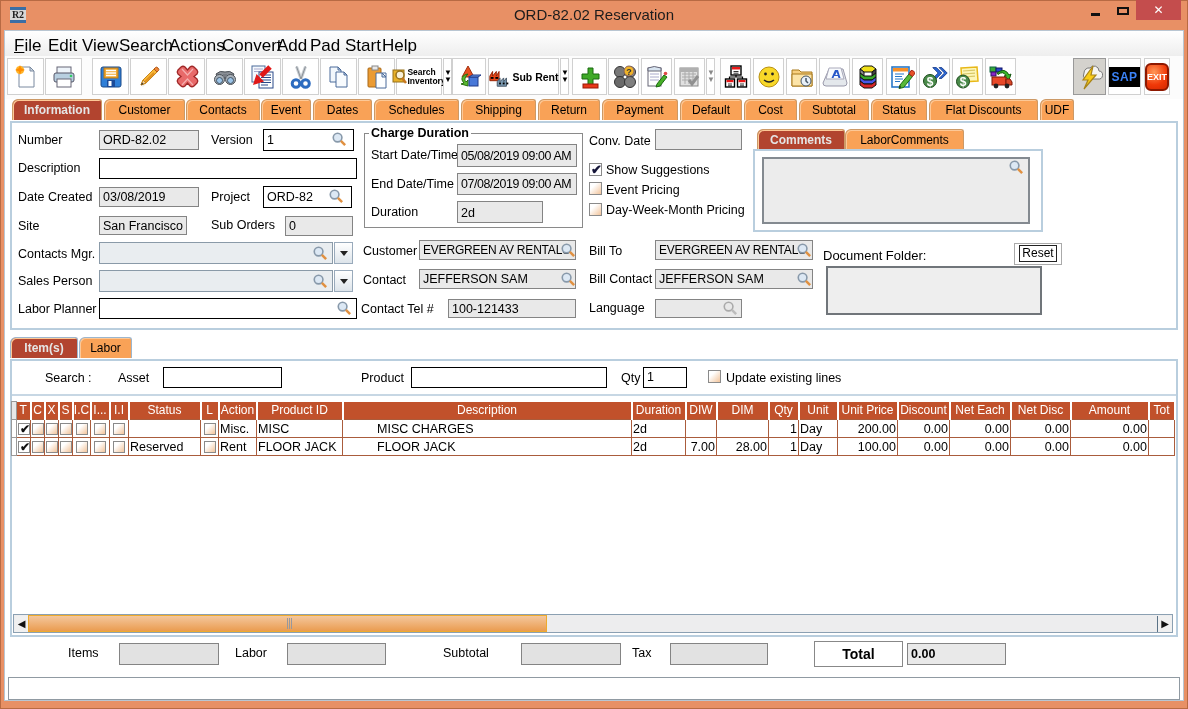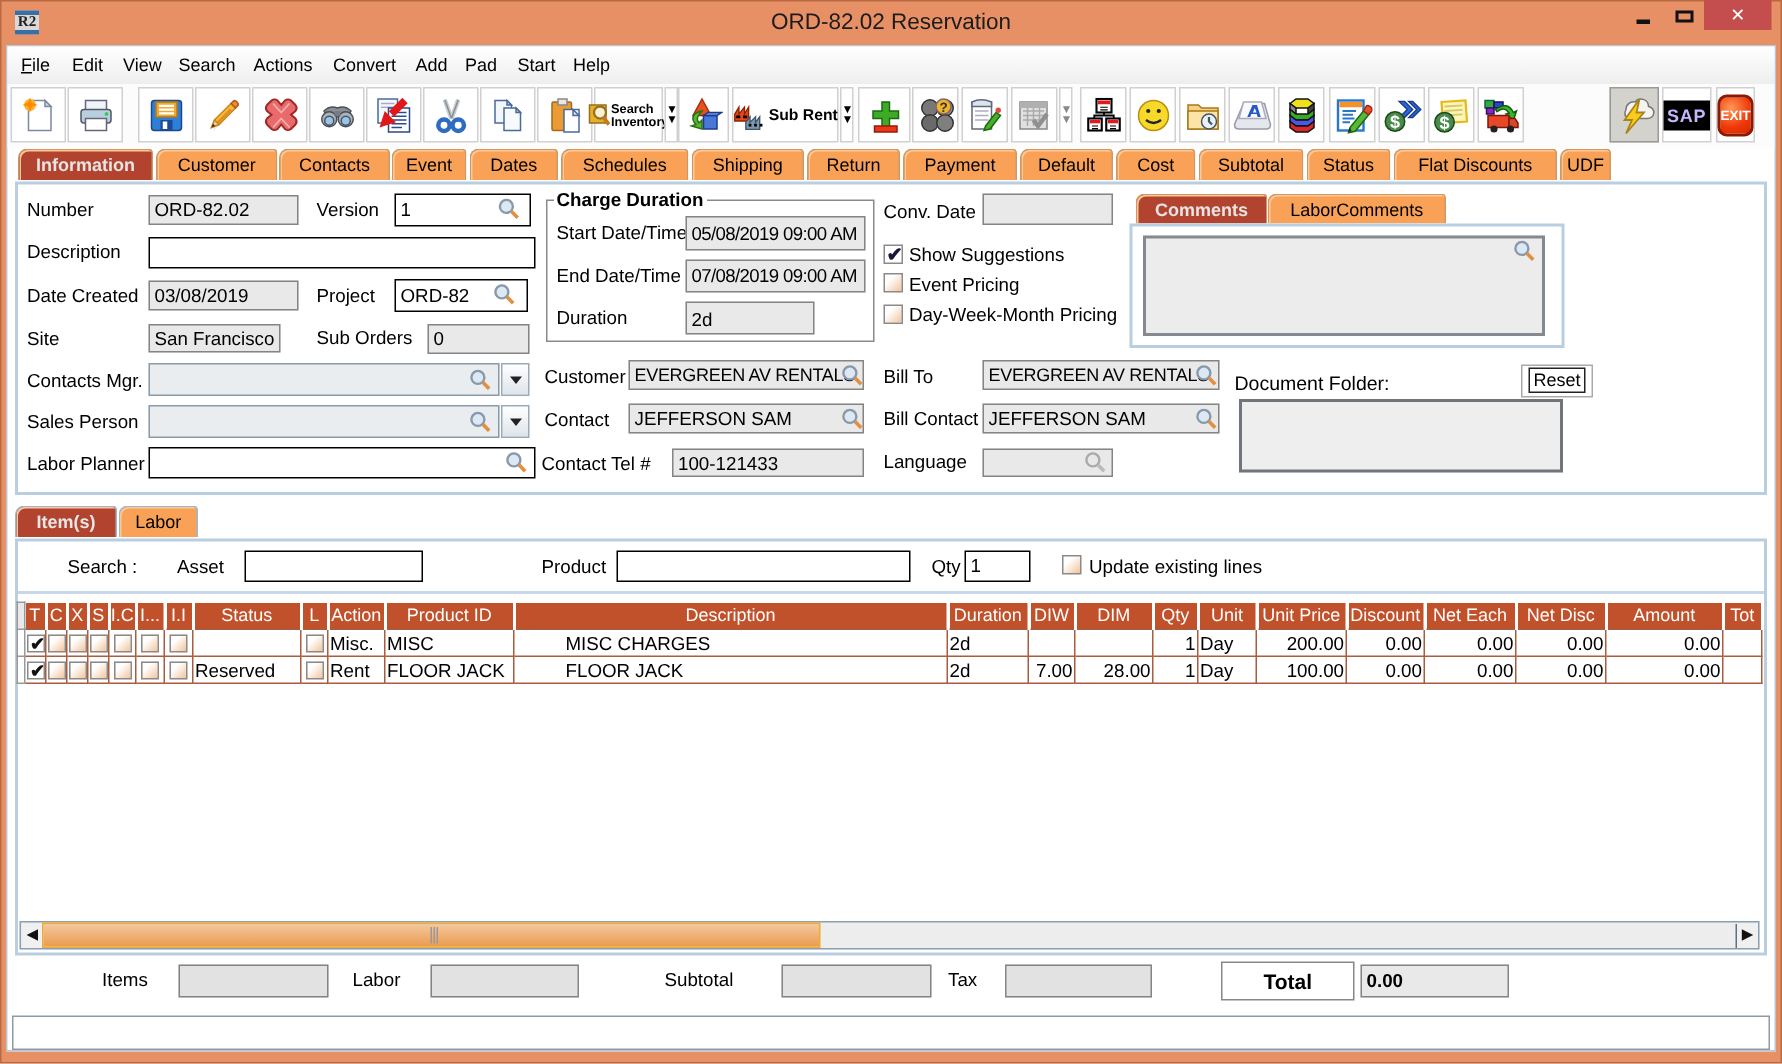--- a/index.html
+++ b/index.html
@@ -8,21 +8,21 @@
 
 #frame { position:absolute; left:0; top:0; width:1188px; height:709px; background:#e89065; border:1px solid #b86a43; }
 #titletext { position:absolute; top:6px; left:0; width:1188px; text-align:center; font-size:15px; color:#1c1c1c; }
 #appicon { position:absolute; left:10px; top:7px; width:16px; height:16px; background:#d8d8d8; border-top:3px solid #3a6ea5; border-bottom:3px solid #3a6ea5; font-size:10px; font-weight:bold; color:#222; text-align:center; line-height:10px; font-family:"Liberation Serif",serif; }
 #btn-min { position:absolute; left:1091px; top:13px; width:9px; height:3px; background:#111; }
 #btn-max { position:absolute; left:1117px; top:7px; width:12px; height:8px; border:2px solid #111; }
 #btn-close { position:absolute; left:1136px; top:0; width:45px; height:20px; background:#c44d4d; color:#fff; text-align:center; line-height:20px; font-size:12px; }
 
 #content { position:absolute; left:4px; top:30px; width:1180px; height:671px; background:#fff; border:1px solid #b9c6d2; }
 
-#menubar { position:absolute; left:0; top:0; width:1178px; height:25px; background:linear-gradient(#ffffff,#eeeeee); font-size:12px; }
+#menubar { position:absolute; left:0; top:0; width:1178px; height:25px; background:linear-gradient(#ffffff,#eeeeee); font-size:17px; }
 #menubar span { position:absolute; top:5px; }
 
 #toolbar { position:absolute; left:0; top:25px; width:1178px; height:43px; background:#fcfcfc; }
 .tbtn { position:absolute; top:2px; height:37px; background:#fff; border:1px solid #d0d0d0; display:flex; align-items:center; justify-content:center; }
 .tbtn svg { display:block; }
 .tnarrow { position:absolute; top:2px; height:37px; width:9px; background:#fff; border:1px solid #d0d0d0; font-size:8px; line-height:7px; text-align:center; padding-top:10px; color:#000; letter-spacing:-1px; }
 
 .tab { position:absolute; top:99px; height:21px; background:#f9a257; border:1px solid #c96; border-bottom:none; border-radius:6px 3px 0 0; font-size:12px; color:#000; text-align:center; line-height:20px; box-shadow:inset 1px 1px 0 #fdc896; }
 .tab.sel { background:#b2442f; color:#e5e5e5; font-weight:bold; }
 
@@ -303,21 +303,21 @@
           <circle cx="19" cy="22" r="2.4" fill="#222"></circle>
         </svg>
       </div>
     <div class="tbtn" style="left:1068px;width:33px;background:#d4d2cd;border-color:#999">
         <svg width="28" height="28" viewBox="0 0 28 28">
           <path d="M8 10a5 5 0 016-5 5 5 0 019 3 4 4 0 01-1 8H9a5 5 0 01-1-6z" fill="#f4f4f2" stroke="#777"></path>
           <path d="M17 3L7 17h5l-4 9 12-14h-5z" fill="#f8cc18" stroke="#a8841a" stroke-width="1.2"></path>
         </svg>
       </div>
     <div class="tbtn" style="left:1103px;width:33px">
-        <div style="background:#000;color:#c4b5fd;font-weight:bold;font-size:12px;padding:3px 2px;letter-spacing:0.5px">SAP</div>
+        <div style="background:#000;color:#3b82f6;font-weight:bold;font-size:12px;padding:3px 2px;letter-spacing:0.5px">SAP</div>
       </div>
     <div class="tbtn" style="left:1139px;width:26px">
         <div style="width:28px;height:28px;background:radial-gradient(circle at 35% 30%,#ff9858,#f03808 60%,#d42800);border:2px solid #8e1800;color:#fff;font-weight:bold;font-size:9px;border-radius:6px;text-align:center;line-height:24px">EXIT</div>
       </div>
   </div>
 </div>
 
 <div class="tab sel" style="left:12px;width:90px">Information</div>
 <div class="tab" style="left:104px;width:81px">Customer</div>
 <div class="tab" style="left:186px;width:74px">Contacts</div>

